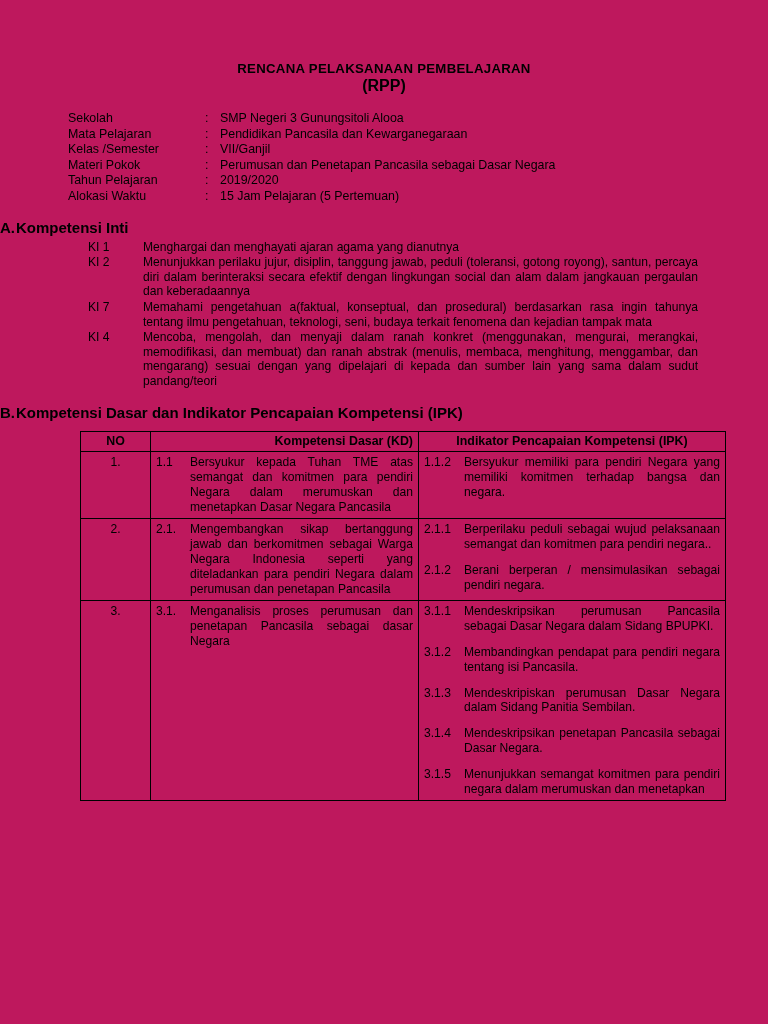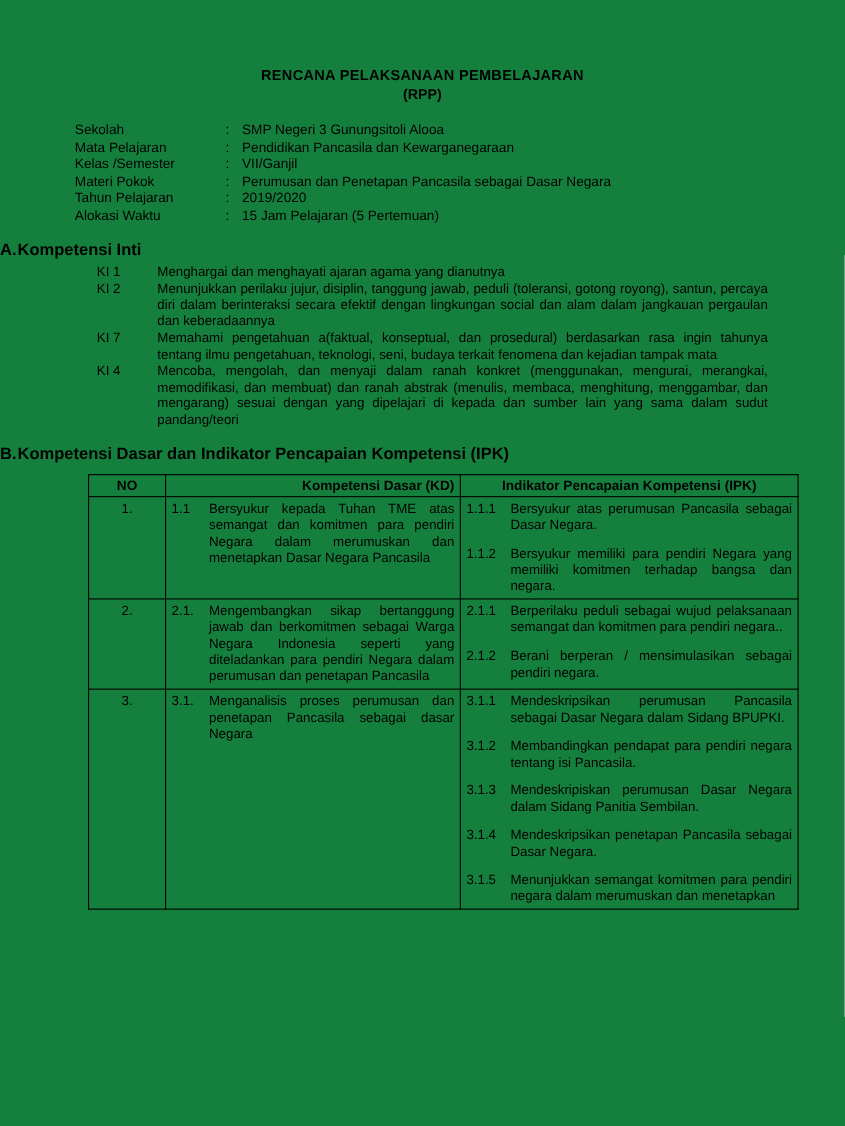--- a/index.html
+++ b/index.html
@@ -12,38 +12,38 @@
     height: 1024px;
     overflow: hidden;
     font-family: "Liberation Sans", sans-serif;
     color: #000000;
     -webkit-font-smoothing: antialiased;
   }
   .page {
     position: relative;
     width: 768px;
     height: 1024px;
-    background: #15803d;
+    background: #be185d;
     box-sizing: border-box;
     padding: 0;
   }
 
   
   .doc-title {
     text-align: center;
     font-weight: bold;
     font-size: 13.2px;
     letter-spacing: 0.3px;
     padding-top: 60px;
     line-height: 17px;
   }
   .doc-subtitle {
     text-align: center;
     font-weight: bold;
-    font-size: 13px;
+    font-size: 16px;
     line-height: 17px;
   }
 
   
   .identity {
     margin: 17px 0 0 68px;
     border-collapse: collapse;
     font-size: 12.4px;
     font-weight: normal;
   }
@@ -231,24 +231,20 @@
           <tr>
             <td class="c-no">1.</td>
             <td class="c-kd">
               <div class="item kd-item">
                 <span class="num">1.1</span>
                 <span class="txt">Bersyukur kepada Tuhan TME atas semangat dan komitmen para pendiri Negara dalam merumuskan dan menetapkan Dasar Negara Pancasila</span>
               </div>
             </td>
             <td class="c-ipk">
               <div class="item ipk-item">
-                <span class="num">1.1.1</span>
-                <span class="txt">Bersyukur atas perumusan Pancasila sebagai Dasar Negara.</span>
-              </div>
-              <div class="item ipk-item">
                 <span class="num">1.1.2</span>
                 <span class="txt">Bersyukur memiliki para pendiri Negara yang memiliki komitmen terhadap bangsa dan negara.</span>
               </div>
             </td>
           </tr>
           <tr>
             <td class="c-no">2.</td>
             <td class="c-kd">
               <div class="item kd-item">
                 <span class="num">2.1.</span>

